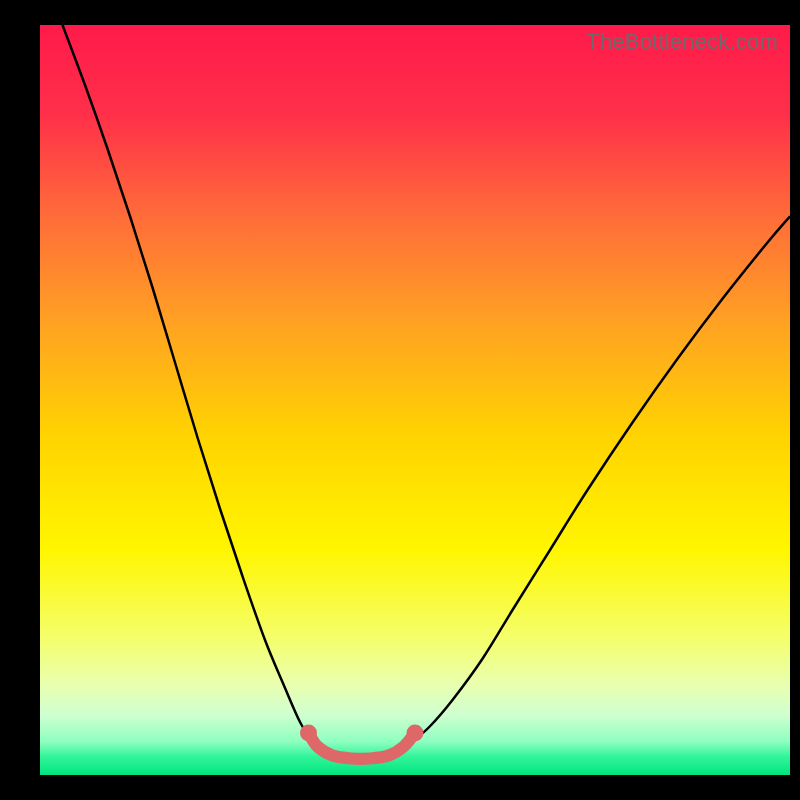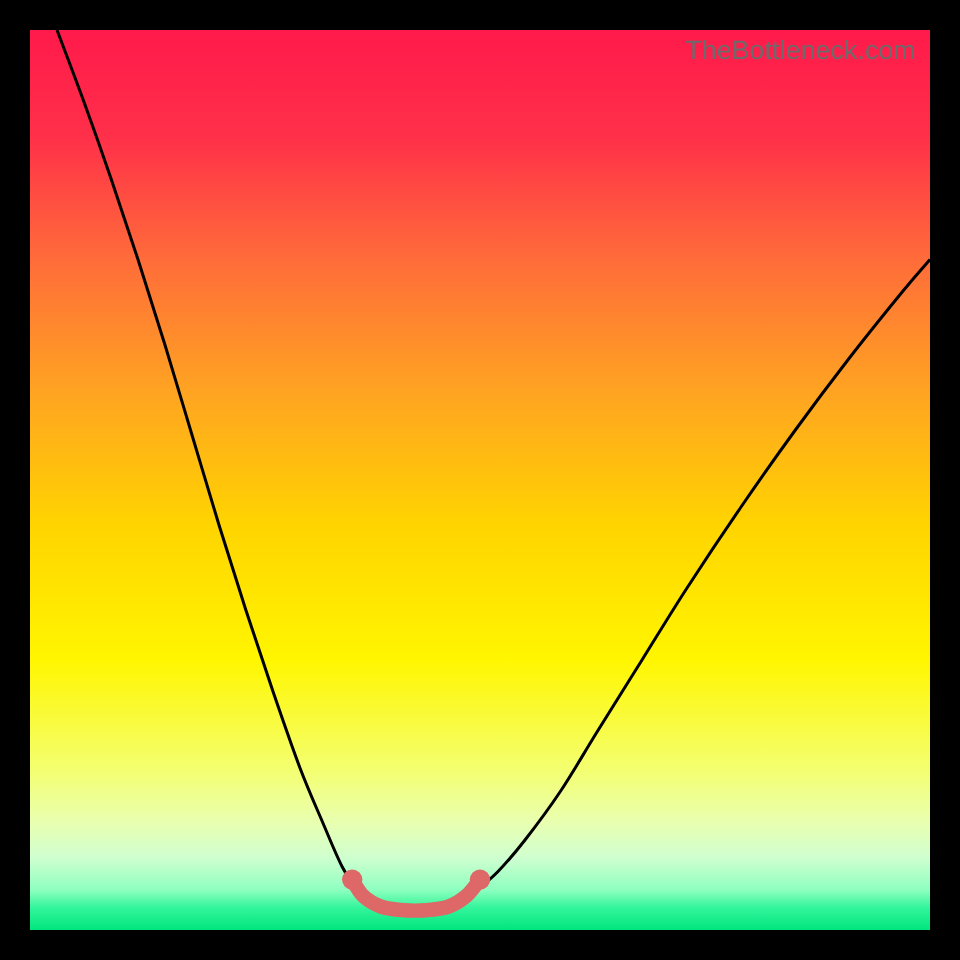--- a/index.html
+++ b/index.html
@@ -6,21 +6,21 @@
     margin: 0;
     padding: 0;
     width: 800px;
     height: 800px;
     background: #000;
     overflow: hidden;
     font-family: Arial, Helvetica, sans-serif;
   }
   .frame {
     position: absolute;
-    left: 25px;
+    left: 40px;
     top: 25px;
     width: 750px;
     height: 750px;
     background: #000;
   }
   .plot {
     position: absolute;
     left: 0;
     top: 0;
     width: 750px;

